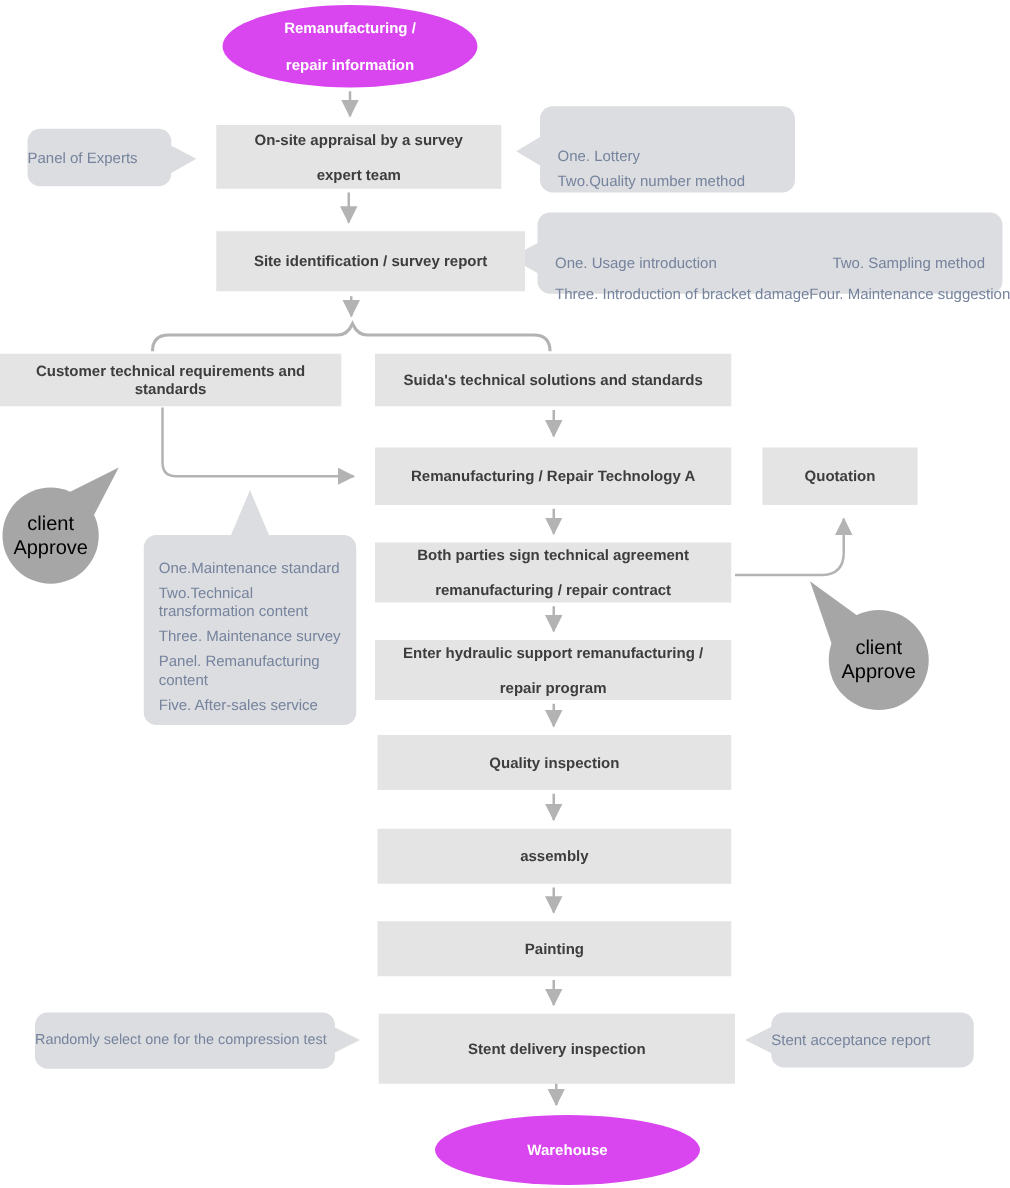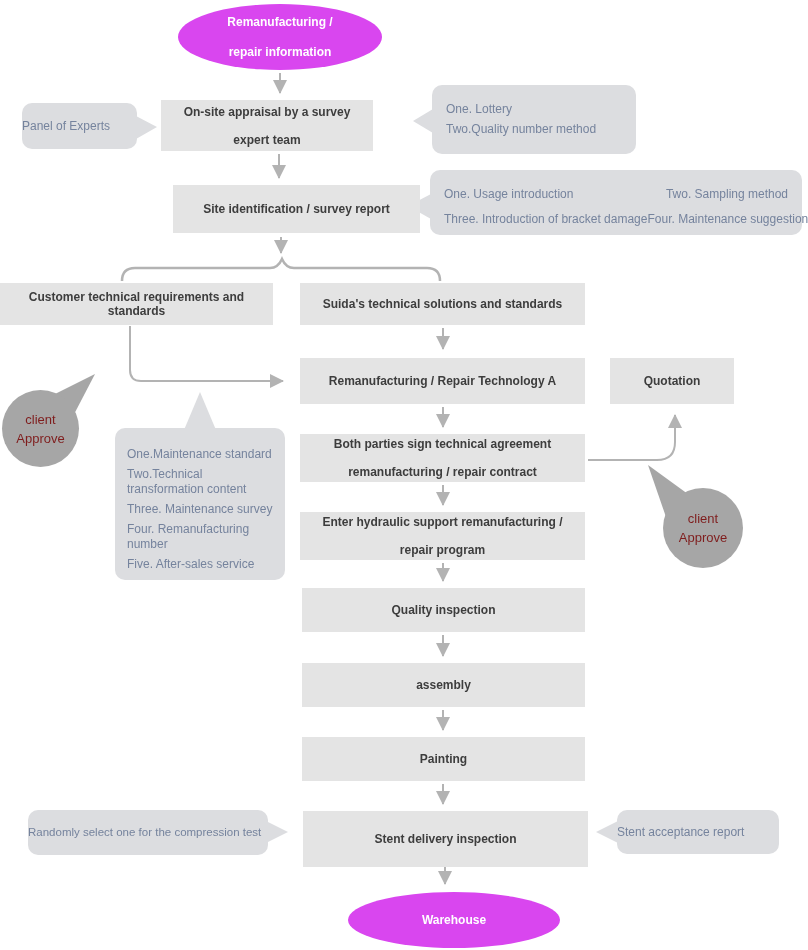--- a/index.html
+++ b/index.html
@@ -33,43 +33,43 @@
     font-size: 12px;
     line-height: 15px;
     box-sizing: border-box;
   }
   .callout.center {
     display: flex;
     align-items: center;
     text-align: center;
   }
   .callout .pad {
-    padding: 12px 14px;
+    padding: 28px 14px;
   }
   .callout .row { margin: 5px 0; }
   .ellipse {
     position: absolute;
     border-radius: 50%;
     background: #d946ef;
     color: #ffffff;
     font-size: 12px;
     font-weight: 700;
     display: flex;
     flex-direction: column;
     align-items: center;
     justify-content: center;
     text-align: center;
   }
   .ellipse .l2gap { margin-top: 16px; }
   .badge-circle {
     position: absolute;
     border-radius: 50%;
     background: #a6a6a6;
-    color: #7f1d1d;
-    font-size: 13px;
+    color: #000000;
+    font-size: 16px;
     line-height: 19px;
     display: flex;
     flex-direction: column;
     align-items: center;
     justify-content: center;
     text-align: center;
   }
   .cols { display: flex; }
   .col1 { width: 224px; }
   .connectors {
@@ -118,21 +118,21 @@
     <path d="M130,326 V370 Q130,381 141,381 H283" stroke="#b3b3b3" stroke-width="2" fill="none" marker-end="url(#arw)"></path>
 
     <path d="M588,460 H657 Q675,460 675,442 V415" stroke="#b3b3b3" stroke-width="2" fill="none" marker-end="url(#arw)"></path>
   </svg>
 
   <div class="ellipse" style="left:178px; top:4px; width:204px; height:66px;">
     <span>Remanufacturing /</span>
     <span class="l2gap">repair information</span>
   </div>
 
-  <div class="node" style="left:161px; top:100px; width:212px; height:51px;">
+  <div class="node" style="left:173px; top:100px; width:228px; height:51px;">
     <span>On-site appraisal by a survey</span>
     <span class="l2gap">expert team</span>
   </div>
 
   <div class="node" style="left:173px; top:185px; width:247px; height:48px;">
     <span>Site identification / survey report</span>
   </div>
 
   <div class="node" style="left:0px; top:283px; width:273px; height:42px;">
     <span>Customer technical requirements and standards</span>
@@ -202,21 +202,21 @@
         <div class="row nowrap">Four. Maintenance suggestions</div>
       </div>
     </div>
   </div>
 
   <div class="callout" style="left:115px; top:428px; width:170px; height:152px;">
     <div class="pad" style="padding:14px 12px;">
       <div class="row">One.Maintenance standard</div>
       <div class="row">Two.Technical transformation content</div>
       <div class="row">Three. Maintenance survey</div>
-      <div class="row">Four. Remanufacturing number</div>
+      <div class="row">Panel. Remanufacturing content</div>
       <div class="row">Five. After-sales service</div>
     </div>
   </div>
 
   <div class="callout center nowrap" style="left:28px; top:810px; width:240px; height:45px; font-size:11.5px;">
     <span>Randomly select one for the compression test</span>
   </div>
 
   <div class="callout center nowrap" style="left:617px; top:810px; width:162px; height:44px;">
     <span>Stent acceptance report</span>

